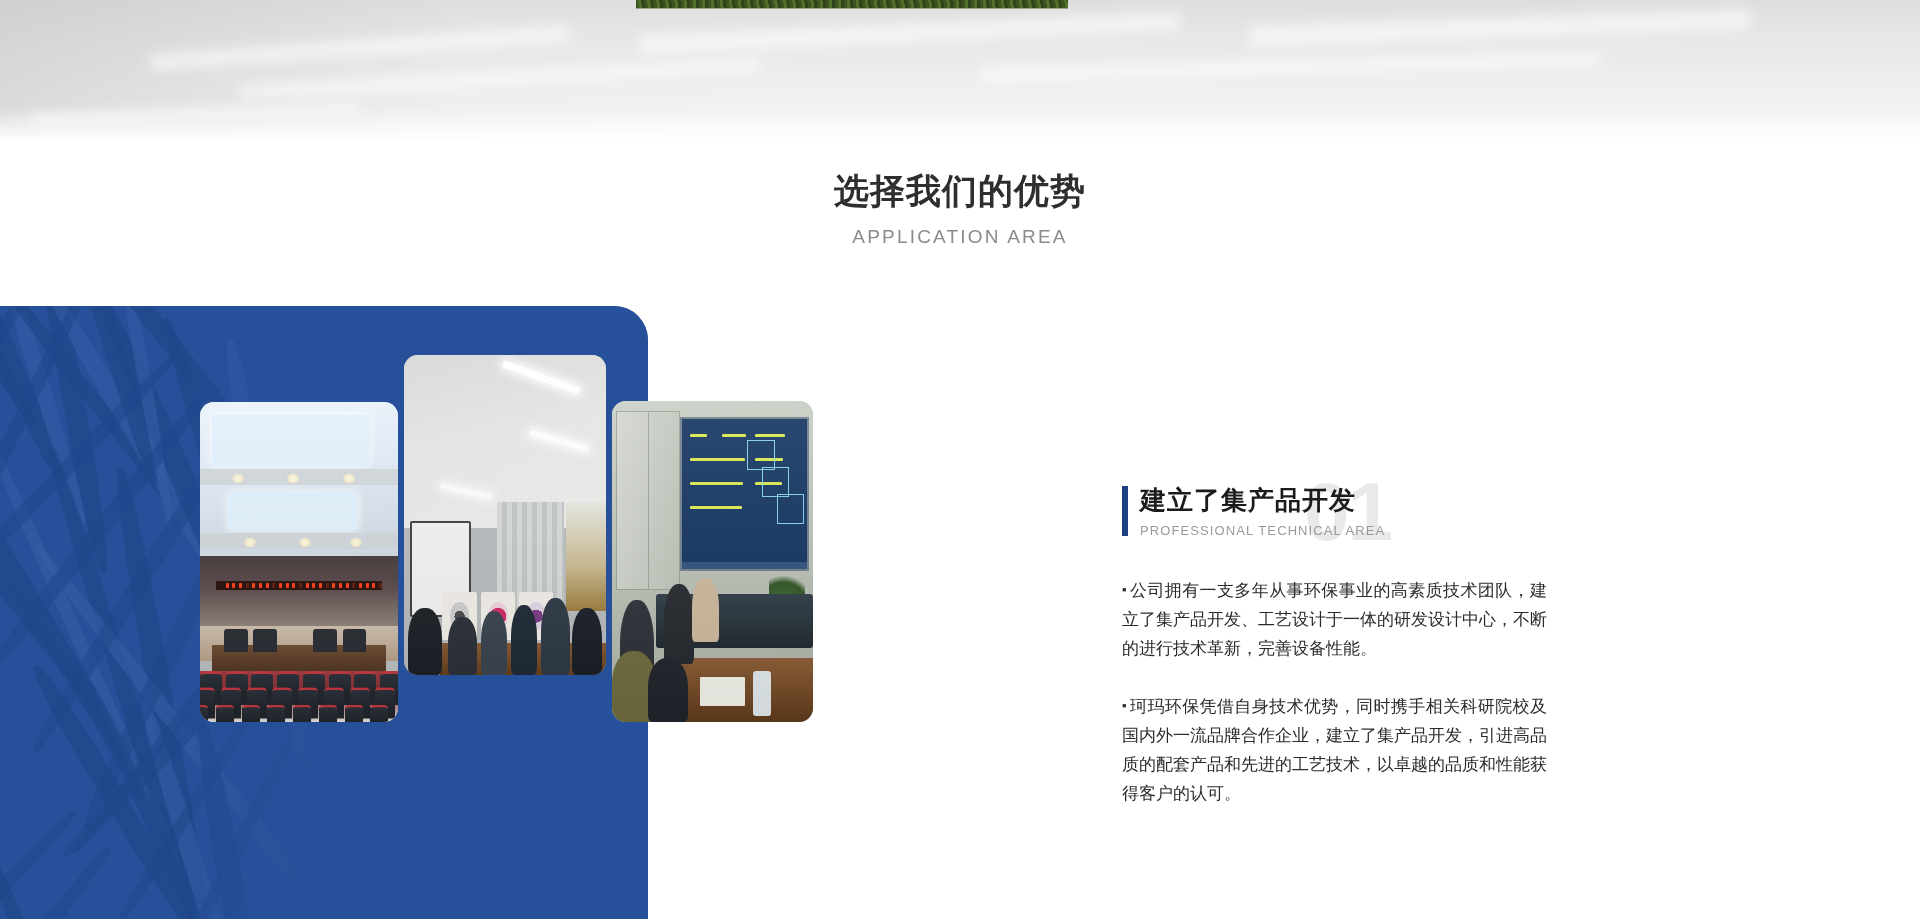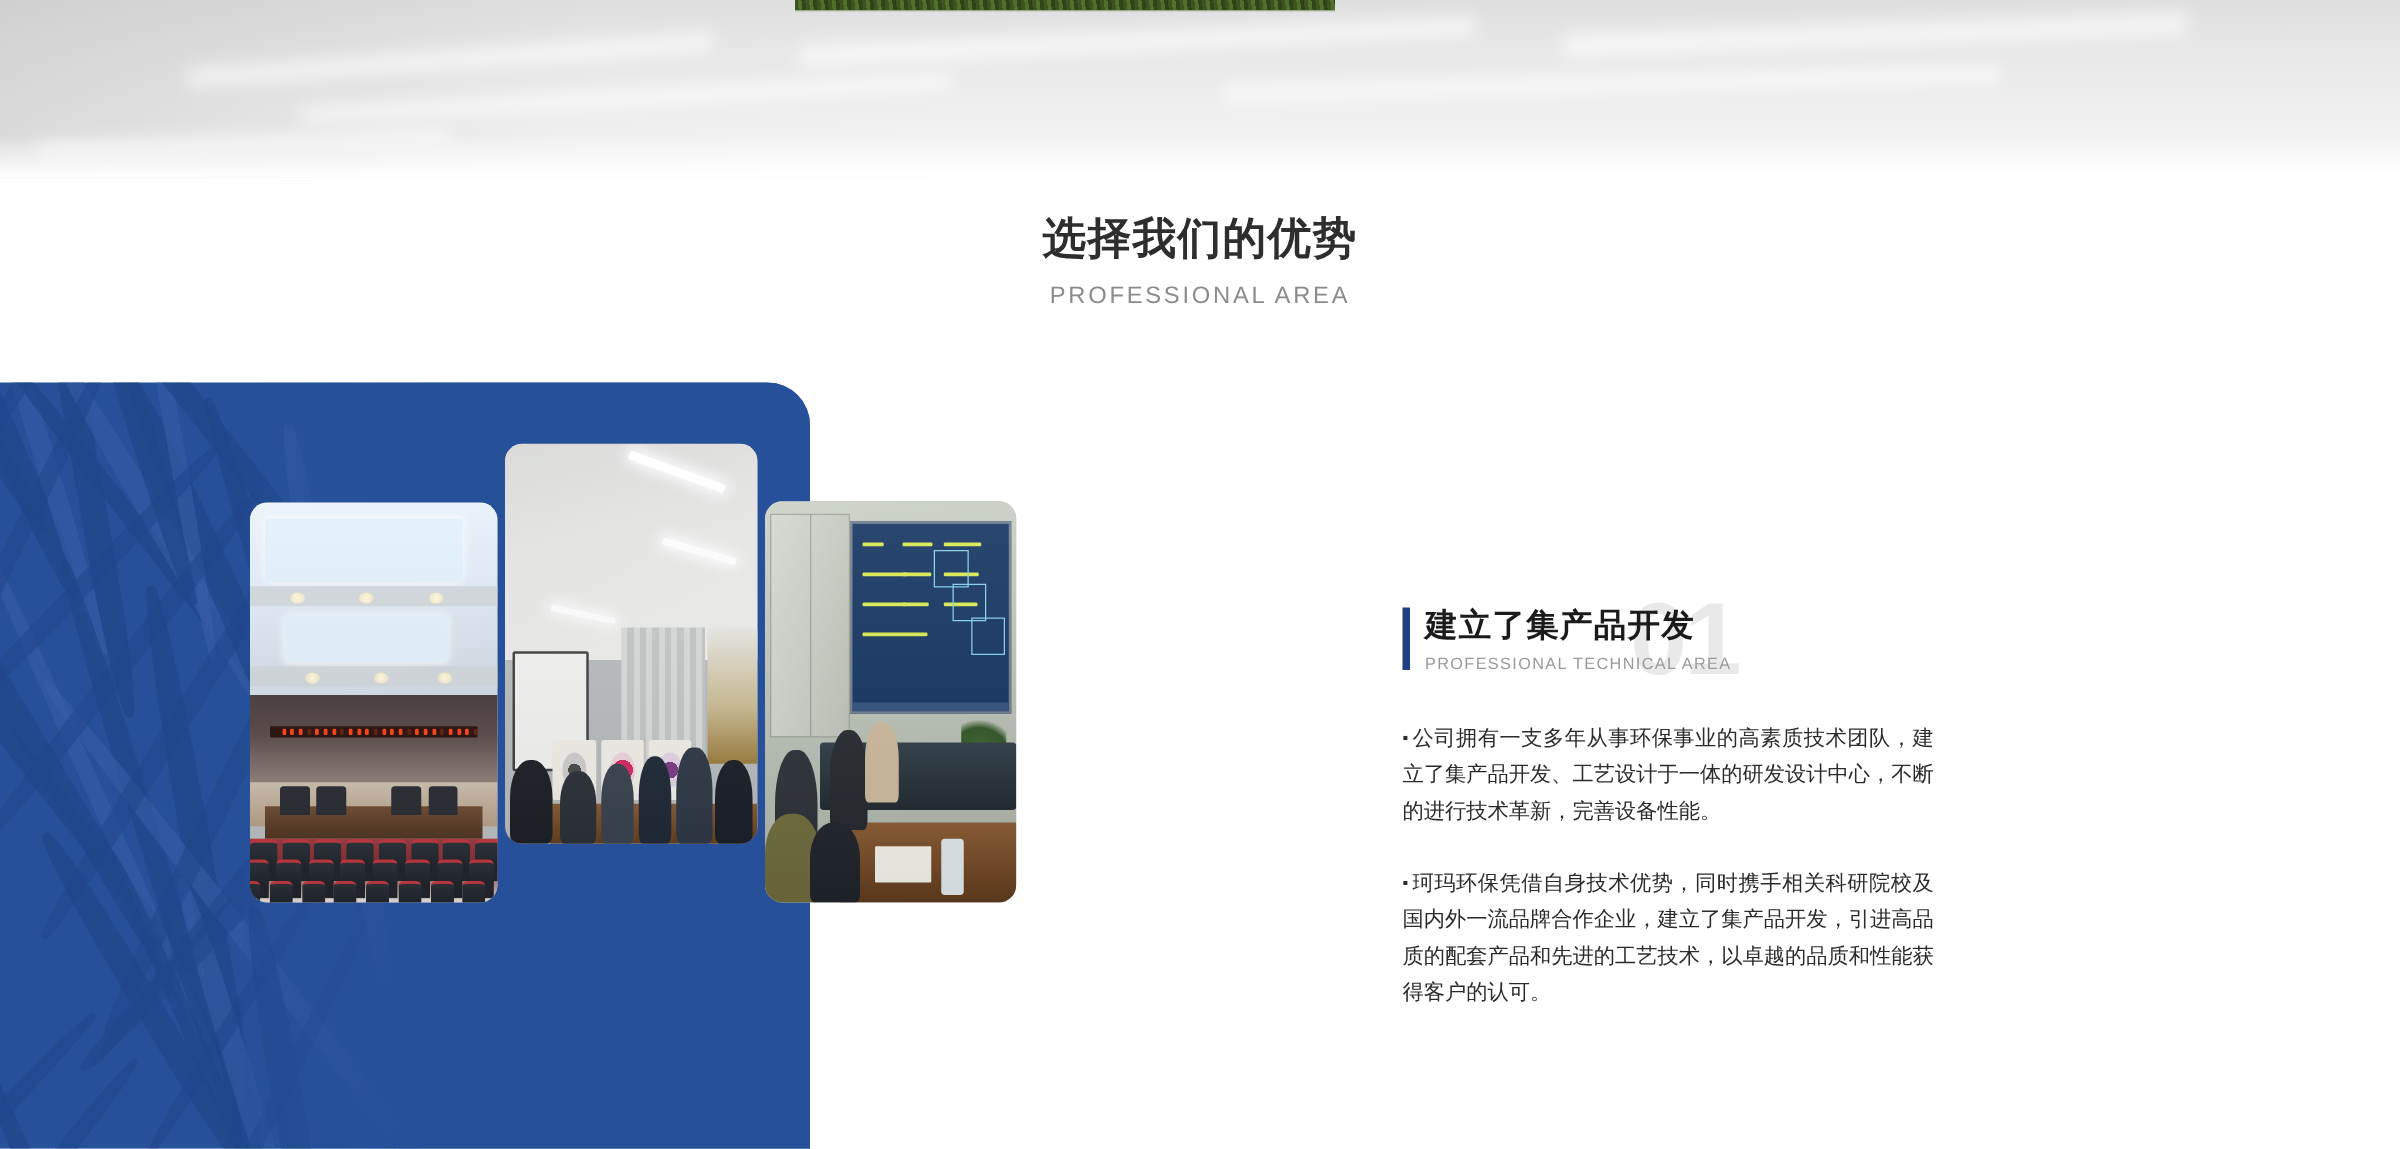--- a/index.html
+++ b/index.html
@@ -189,21 +189,21 @@
     <div class="streak s3"></div>
     <div class="streak s4"></div>
     <div class="streak s5"></div>
     <div class="streak s6"></div>
     <div class="banner-grass"></div>
     <div class="banner-fade"></div>
   </div>
 
   <div class="section-head">
     <div class="section-title">选择我们的优势</div>
-    <div class="section-sub">PROFESSIONAL AREA</div>
+    <div class="section-sub">APPLICATION AREA</div>
   </div>
 
   <div class="blue-panel">
     <div class="lattice" id="lattice">
         <span class="lite" style="left: -60px; top: 0px; width: 300px; height: 13px; transform: rotate(52deg); opacity: 0.55;"></span>
         <span class="" style="left: -29px; top: 34px; width: 317px; height: 18px; transform: rotate(59deg); opacity: 0.75;"></span>
         <span class="" style="left: 2px; top: 68px; width: 334px; height: 23px; transform: rotate(66deg); opacity: 0.75;"></span>
         <span class="lite" style="left: 33px; top: 102px; width: 351px; height: 16px; transform: rotate(73deg); opacity: 0.55;"></span>
         <span class="" style="left: 64px; top: 136px; width: 368px; height: 21px; transform: rotate(80deg); opacity: 0.75;"></span>
         <span class="" style="left: 95px; top: 170px; width: 385px; height: 14px; transform: rotate(52deg); opacity: 0.75;"></span>

